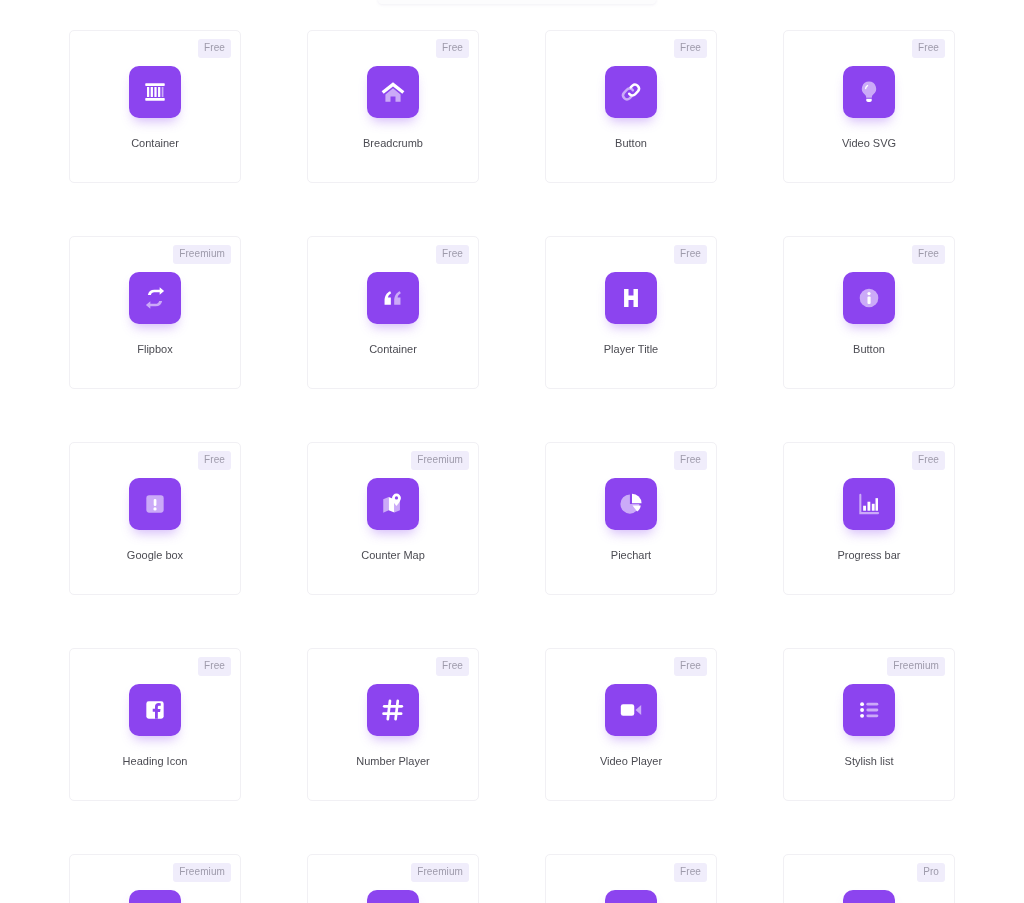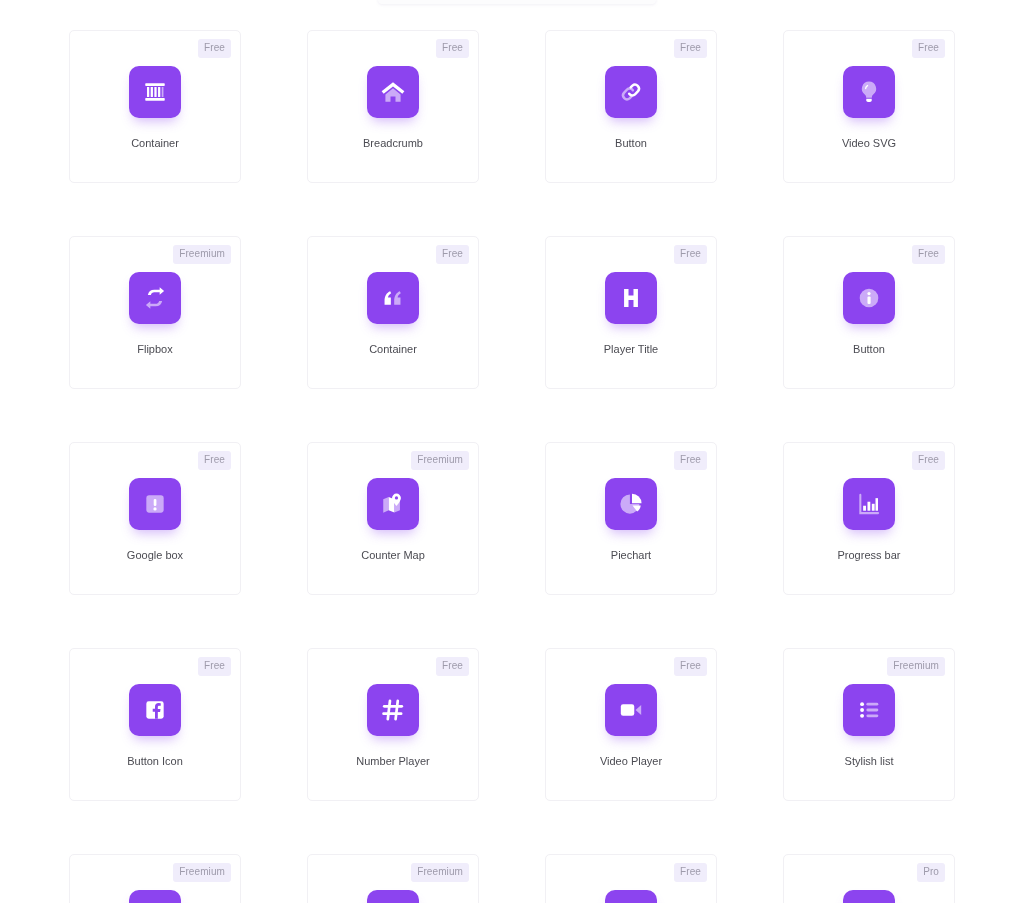--- a/index.html
+++ b/index.html
@@ -237,21 +237,21 @@
         <div class="widget-label">Progress bar</div>
       </div>
       <div class="widget-card">
         <span class="badge">Free</span>
         <div class="icon-tile">
           <svg width="26" height="26" viewBox="0 0 24 24">
             <rect x="4" y="4" width="16" height="16" rx="2.2" fill="#ffffff"></rect>
             <path d="M14.6 20 v-6.2 h2.1 l0.4 -2.7 h-2.5 v-1.7 c0 -0.8 0.2 -1.3 1.4 -1.3 h1.3 V5.7 a18 18 0 0 0 -2 -0.1 c-2 0 -3.3 1.2 -3.3 3.4 v1.9 h-2.1 v2.7 h2.1 V20 z" fill="#8c44ef"></path>
           </svg>
         </div>
-        <div class="widget-label">Button Icon</div>
+        <div class="widget-label">Heading Icon</div>
       </div>
       <div class="widget-card">
         <span class="badge">Free</span>
         <div class="icon-tile">
           <svg width="26" height="26" viewBox="0 0 24 24">
             <g stroke="#ffffff" stroke-width="2.5" stroke-linecap="round">
               <line x1="9.2" y1="3.6" x2="7.2" y2="20.4"></line>
               <line x1="16.4" y1="3.6" x2="14.4" y2="20.4"></line>
               <line x1="3.9" y1="8.6" x2="20.1" y2="8.6"></line>
               <line x1="3.3" y1="15.4" x2="19.5" y2="15.4"></line>

